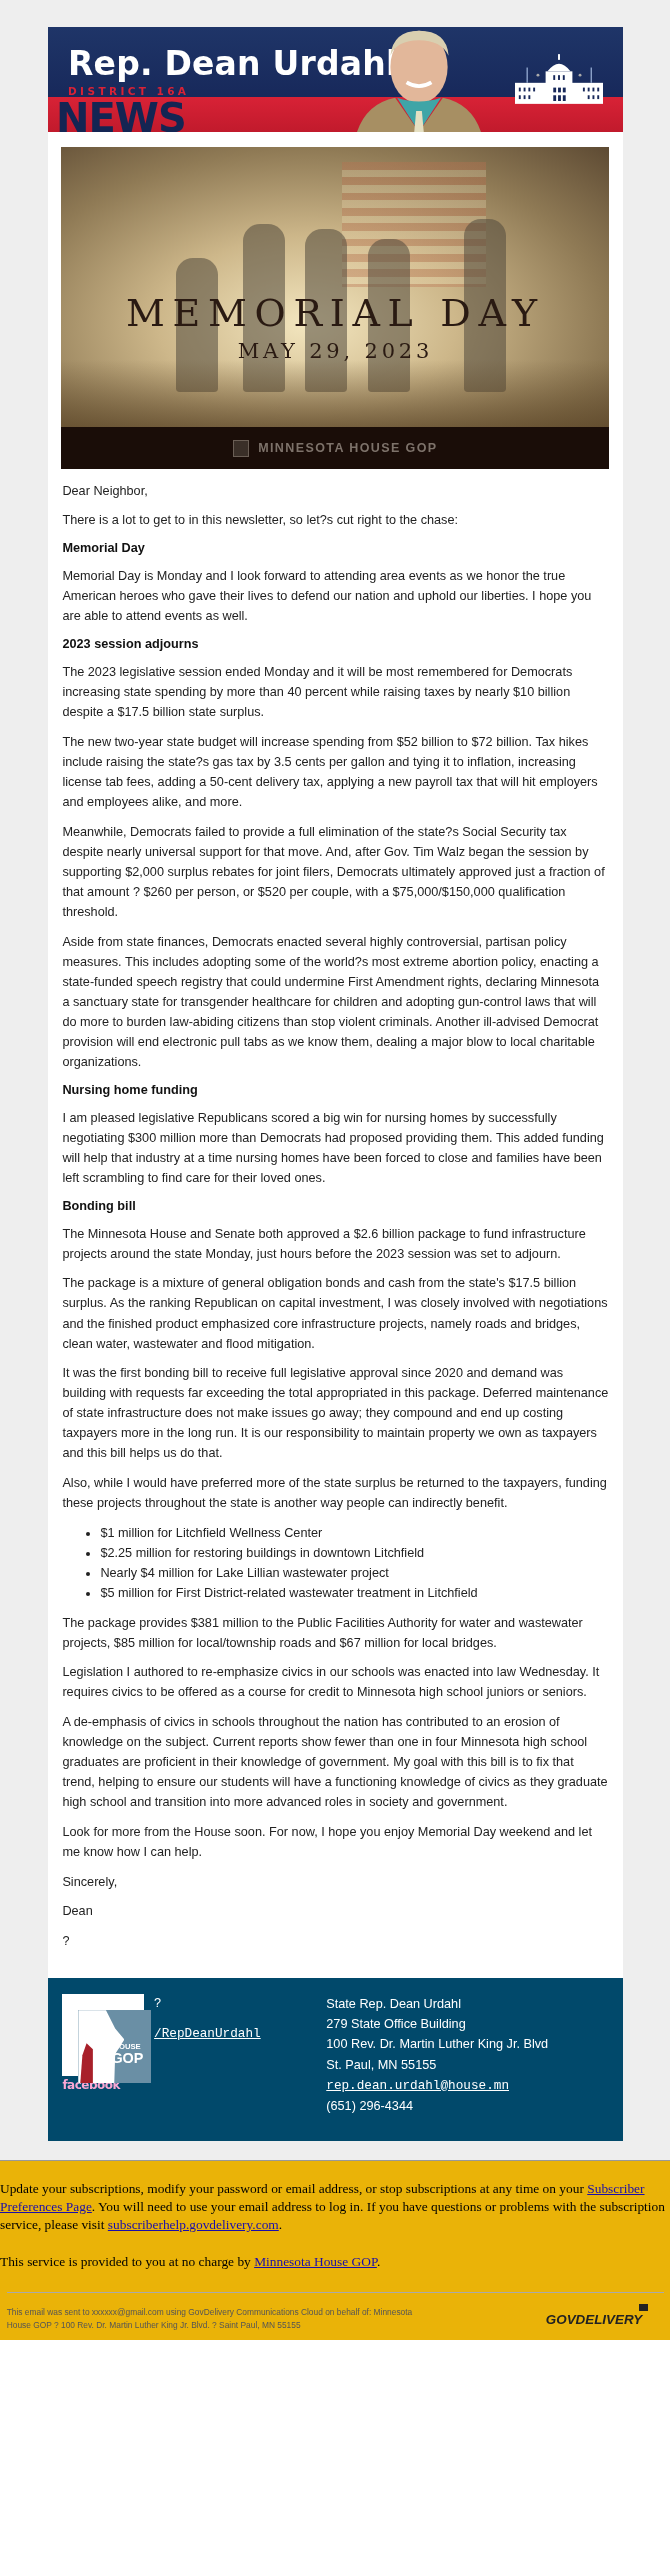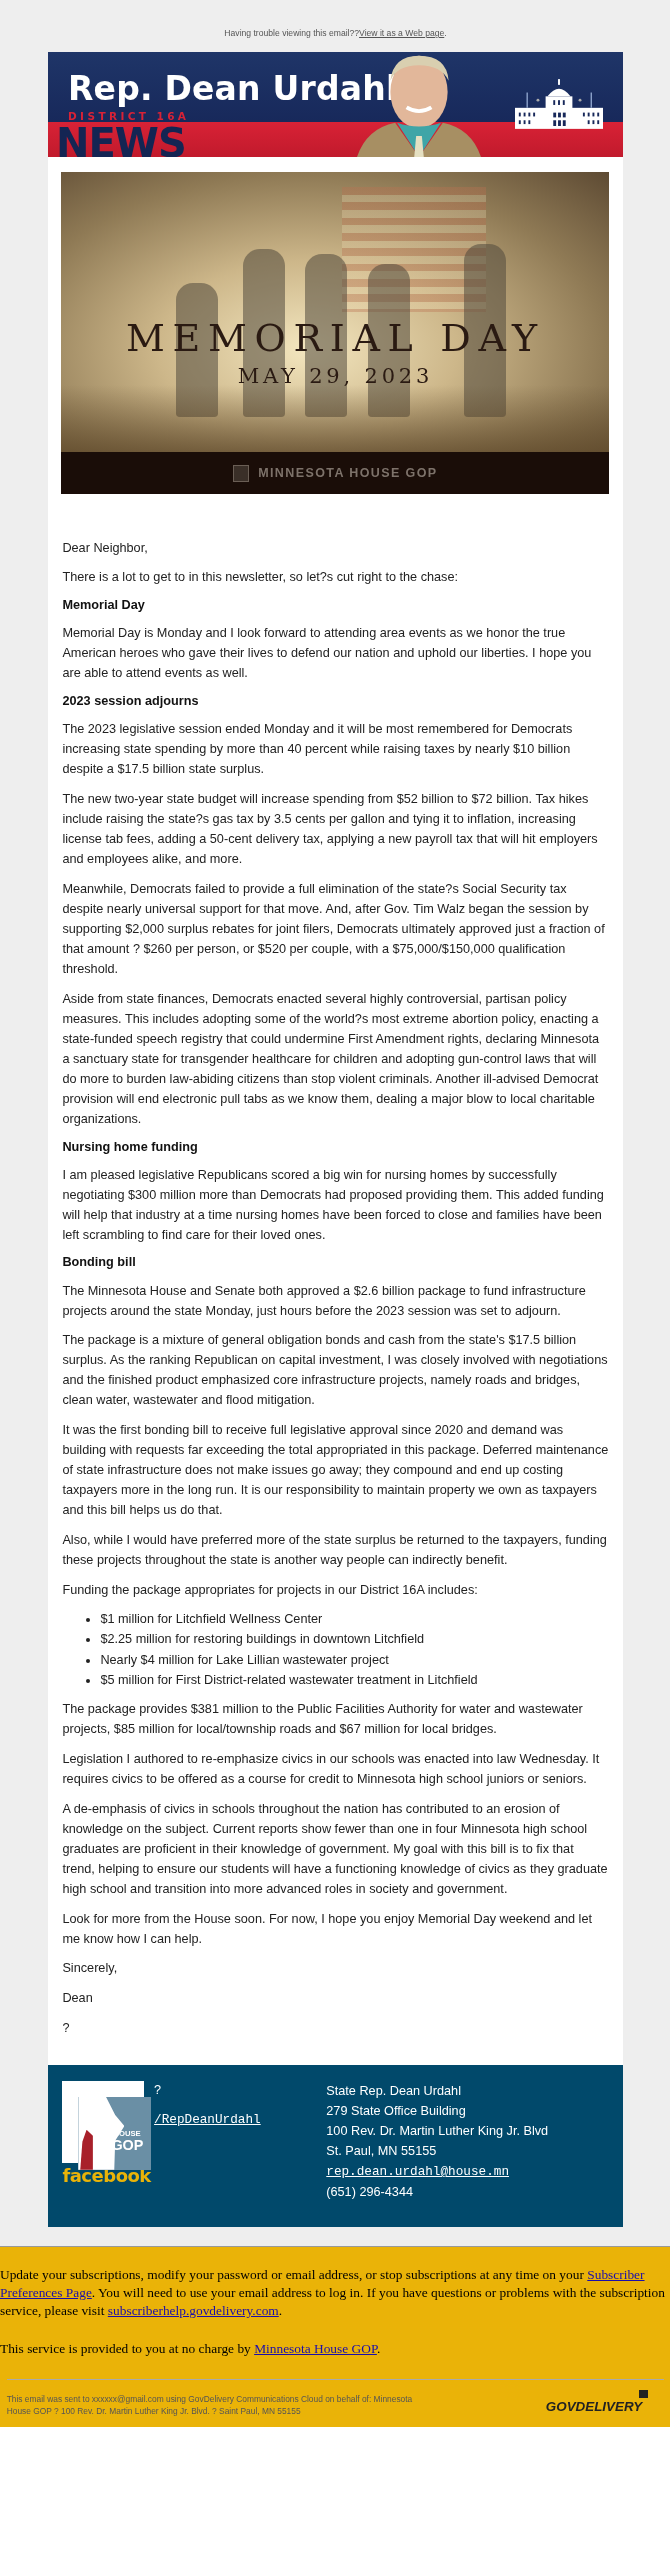--- a/index.html
+++ b/index.html
@@ -38,59 +38,56 @@
     .hero .title { position: absolute; left: 0; right: 0; top: 144px; text-align: center; color: #2a1a12;
       font-family: "DejaVu Serif", serif; font-size: 38px; letter-spacing: 7.7px; }
     .hero .date { position: absolute; left: 0; right: 0; top: 192px; text-align: center; color: #2a1a12;
       font-family: "DejaVu Serif", serif; font-size: 21px; letter-spacing: 3.8px; }
     .hero .band { position: absolute; left: 0; right: 0; bottom: 0; height: 42px; background: #1a0d08;
       display: flex; align-items: center; justify-content: center; gap: 9.6px; }
     .hero .band .logo { width: 15.3px; height: 17px; border: 1px solid #6a5e55; background: #3a2f28; }
     .hero .band .lbl { color: #7d726a; font-weight: bold; font-size: 12.5px; letter-spacing: 1.4px; }
 
     
-    .content { padding: 11.5px 14.4px 9.6px 14.4px; font-size: 12.7px; line-height: 1.58; color: #222; margin-top: 32px; }
+    .content { padding: 11.5px 14.4px 9.6px 14.4px; font-size: 12.7px; line-height: 1.58; color: #222; }
     .content p { margin: 0 0 9.6px 0; }
     .content h3 { font-size: 12.7px; font-weight: bold; margin: 0 0 9.6px 0; line-height: 1.3; color: #111; }
     .content ul { margin: 0 0 9.6px 38px; }
     .content li { line-height: 1.58; }
 
     
     .contact { background: #01496b; margin-top: 7.7px; padding: 16.3px 14.4px 25px 14.4px; display: flex; color: #fff; font-size: 12.7px; }
     .contact .fbcol { width: 84px; }
     .contact .fblogo { width: 82px; height: 82px; background: #ffffff; padding: 16px; }
     .contact .fblogo .inner { position: relative; width: 73px; height: 73px; background: #6a8fa5; overflow: hidden; }
     .contact .fblogo .mn-white { position: absolute; left: 0; top: 0; width: 46px; height: 73px; background: #fff;
       clip-path: polygon(0 0, 60% 0, 80% 25%, 100% 40%, 80% 60%, 78% 100%, 0 100%); }
     .contact .fblogo .mn-red { position: absolute; left: 1.9px; top: 33px; width: 21px; height: 40px; background: #a8202a;
       clip-path: polygon(30% 0, 60% 15%, 60% 100%, 0 100%, 10% 30%); }
     .contact .fblogo .txt1 { position: absolute; left: 23px; top: 32px; color: #fff; font-weight: bold; font-size: 7.7px; }
     .contact .fblogo .txt2 { position: absolute; left: 33px; top: 40px; color: #fff; font-weight: bold; font-size: 14.4px; text-align: right; }
-    .contact .fbword { color: #eab308; font-weight: bold; font-size: 18px; margin-top: 1.9px; font-family: "DejaVu Sans", sans-serif; letter-spacing: -0.5px; }
+    .contact .fbword { color: #f9a8d4; font-weight: bold; font-size: 12px; margin-top: 1.9px; font-family: "DejaVu Sans", sans-serif; letter-spacing: -0.5px; }
     .contact .linkcol { width: 177px; padding-left: 7.7px; padding-top: 0; }
     .contact .linkcol p { margin-bottom: 9.6px; line-height: 1.55; }
     .contact a { color: #fff; text-decoration: underline; font-family: Liberation Mono, monospace; }
     .contact .addr { padding-left: 2.9px; line-height: 1.58; }
 
     
     .subwrap { background: #eab308; border-top: 1.9px solid #999; padding: 19px 0 0 0; }
     .subwrap p { font-family: "Liberation Serif", serif; font-size: 13.4px; line-height: 1.35; color: #000; margin: 0 0 19px 0; }
     .subwrap a { color: #1a0dab; text-decoration: underline; }
     .legal { border-top: 1.9px solid #aaa; margin: 21px 6.7px 0 6.7px; padding: 13.4px 0 9.6px 0; display: flex; justify-content: space-between; align-items: flex-start; }
     .legal .txt { font-size: 8.4px; color: #555; line-height: 1.45; width: 412px; }
     .legal .gd { font-weight: bold; font-style: italic; color: #222; font-size: 13.4px; letter-spacing: 0px; margin-top: 5.8px; margin-right: 22px; position: relative; }
     .legal .gd .env { position: absolute; right: -5.7px; top: -8.6px; width: 8.6px; height: 7.7px; background: #222; }
   </style>
 </head>
 <body>
 
 <div class="outer">
-  <div class="trouble">
-    <span>Having trouble viewing this email??</span><a href="#">View it as a Web page</a><span>.</span>
-  </div>
 
   <div class="card">
 
     <div class="banner">
       <div class="red-band"></div>
       <div class="name">Rep. Dean Urdahl</div>
       <div class="district">DISTRICT 16A</div>
       <div class="news">NEWS</div>
       <svg class="portrait" viewBox="0 0 150 110">
         <ellipse cx="75" cy="42" rx="30" ry="38" fill="#e2b79a"></ellipse>
@@ -170,21 +167,20 @@
       <p>Aside from state finances, Democrats enacted several highly controversial, partisan policy measures. This includes adopting some of the world?s most extreme abortion policy, enacting a state-funded speech registry that could undermine First Amendment rights, declaring Minnesota a sanctuary state for transgender healthcare for children and adopting gun-control laws that will do more to burden law-abiding citizens than stop violent criminals. Another ill-advised Democrat provision will end electronic pull tabs as we know them, dealing a major blow to local charitable organizations.</p>
 
       <h3>Nursing home funding</h3>
       <p>I am pleased legislative Republicans scored a big win for nursing homes by successfully negotiating $300 million more than Democrats had proposed providing them. This added funding will help that industry at a time nursing homes have been forced to close and families have been left scrambling to find care for their loved ones.</p>
 
       <h3>Bonding bill</h3>
       <p>The Minnesota House and Senate both approved a $2.6 billion package to fund infrastructure projects around the state Monday, just hours before the 2023 session was set to adjourn.</p>
       <p>The package is a mixture of general obligation bonds and cash from the state's $17.5 billion surplus. As the ranking Republican on capital investment, I was closely involved with negotiations and the finished product emphasized core infrastructure projects, namely roads and bridges, clean water, wastewater and flood mitigation.</p>
       <p>It was the first bonding bill to receive full legislative approval since 2020 and demand was building with requests far exceeding the total appropriated in this package. Deferred maintenance of state infrastructure does not make issues go away; they compound and end up costing taxpayers more in the long run. It is our responsibility to maintain property we own as taxpayers and this bill helps us do that.</p>
       <p>Also, while I would have preferred more of the state surplus be returned to the taxpayers, funding these projects throughout the state is another way people can indirectly benefit.</p>
-      <p>Funding the package appropriates for projects in our District 16A includes:</p>
       <ul>
         <li>$1 million for Litchfield Wellness Center</li>
         <li>$2.25 million for restoring buildings in downtown Litchfield</li>
         <li>Nearly $4 million for Lake Lillian wastewater project</li>
         <li>$5 million for First District-related wastewater treatment in Litchfield</li>
       </ul>
       <p>The package provides $381 million to the Public Facilities Authority for water and wastewater projects, $85 million for local/township roads and $67 million for local bridges.</p>
 
       <p>Legislation I authored to re-emphasize civics in our schools was enacted into law Wednesday. It requires civics to be offered as a course for credit to Minnesota high school juniors or seniors.</p>
       <p>A de-emphasis of civics in schools throughout the nation has contributed to an erosion of knowledge on the subject. Current reports show fewer than one in four Minnesota high school graduates are proficient in their knowledge of government. My goal with this bill is to fix that trend, helping to ensure our students will have a functioning knowledge of civics as they graduate high school and transition into more advanced roles in society and government.</p>

